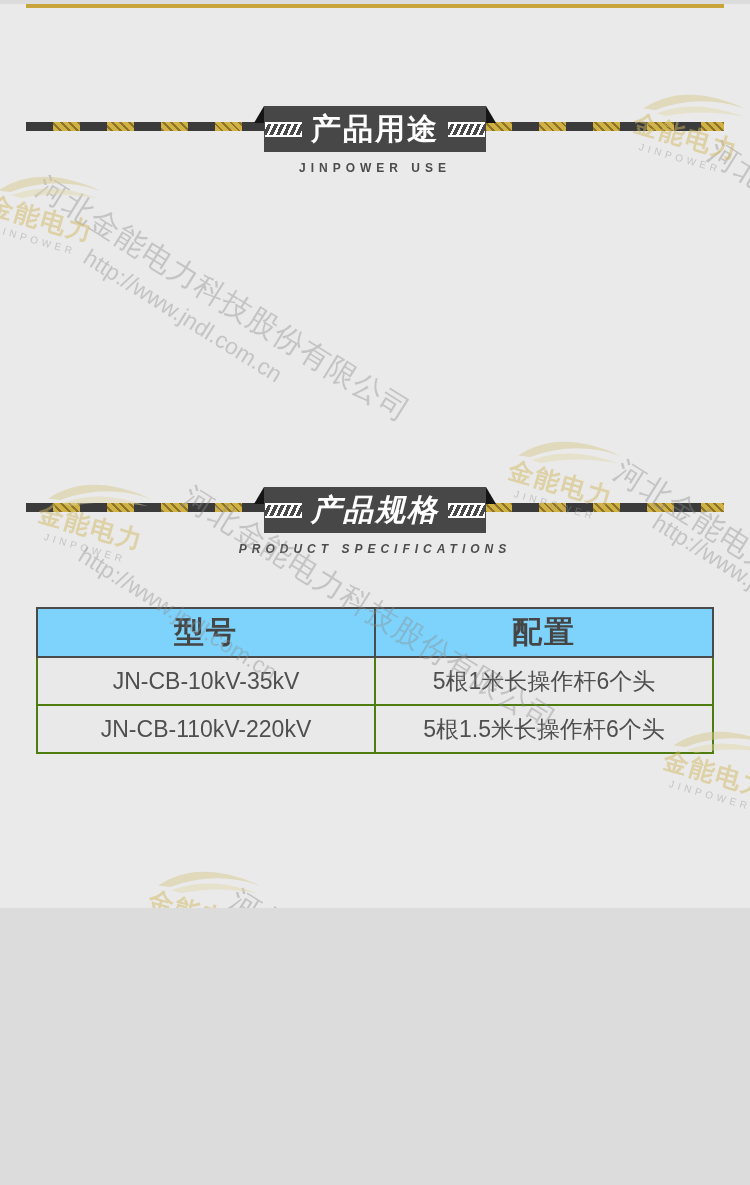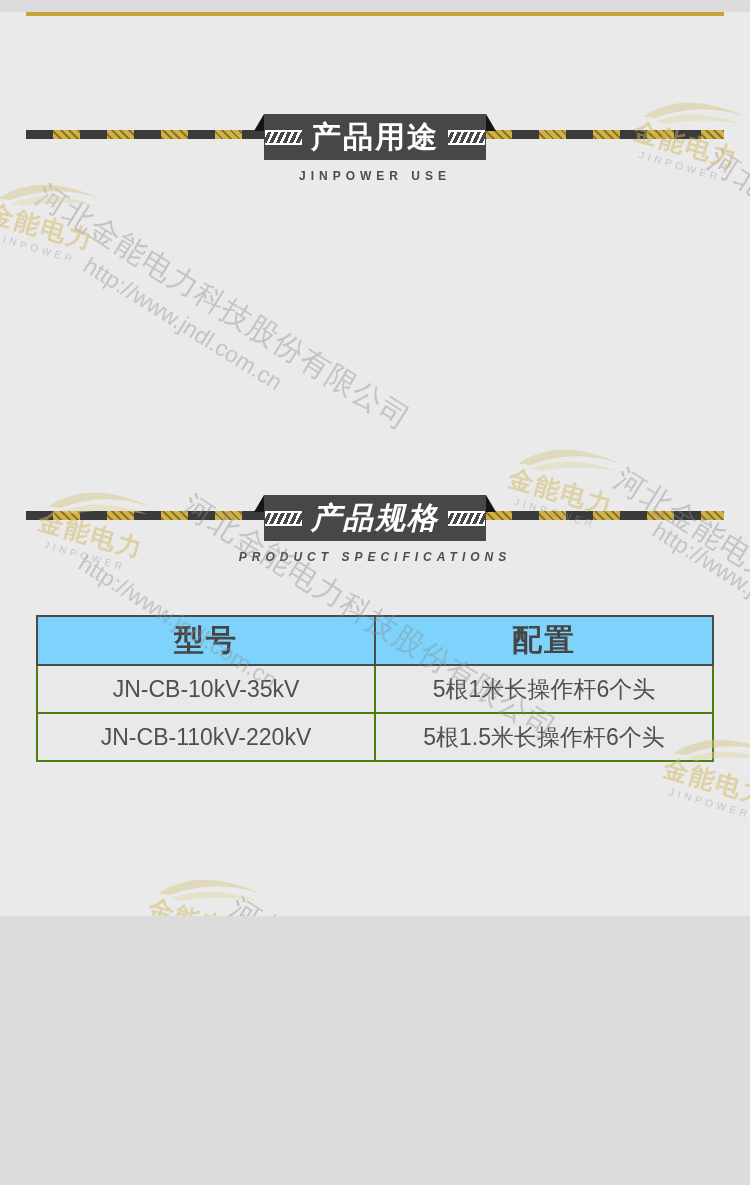--- a/index.html
+++ b/index.html
@@ -1,17 +1,17 @@
 <!DOCTYPE html>
 <html><head>
 <meta charset="utf-8">
 <style>
   html,body{margin:0;padding:0;background:#dcdcdc;}
   .page{
-    position:relative; width:750px; height:904px; margin:12px auto;
+    position:relative; width:750px; height:904px; margin:4px auto;
     background:#eaeaea; overflow:hidden;
     font-family:"Liberation Sans","DejaVu Sans",sans-serif;
   }
   
   .top-bar{position:absolute; left:26px; top:0; width:698px; height:4px; background:#c7a53b;}
 
   
   .section{position:absolute; left:0; width:750px; height:80px;}
   .stripe-bar{
     position:absolute; left:26px; right:26px; top:16px; height:9px;

